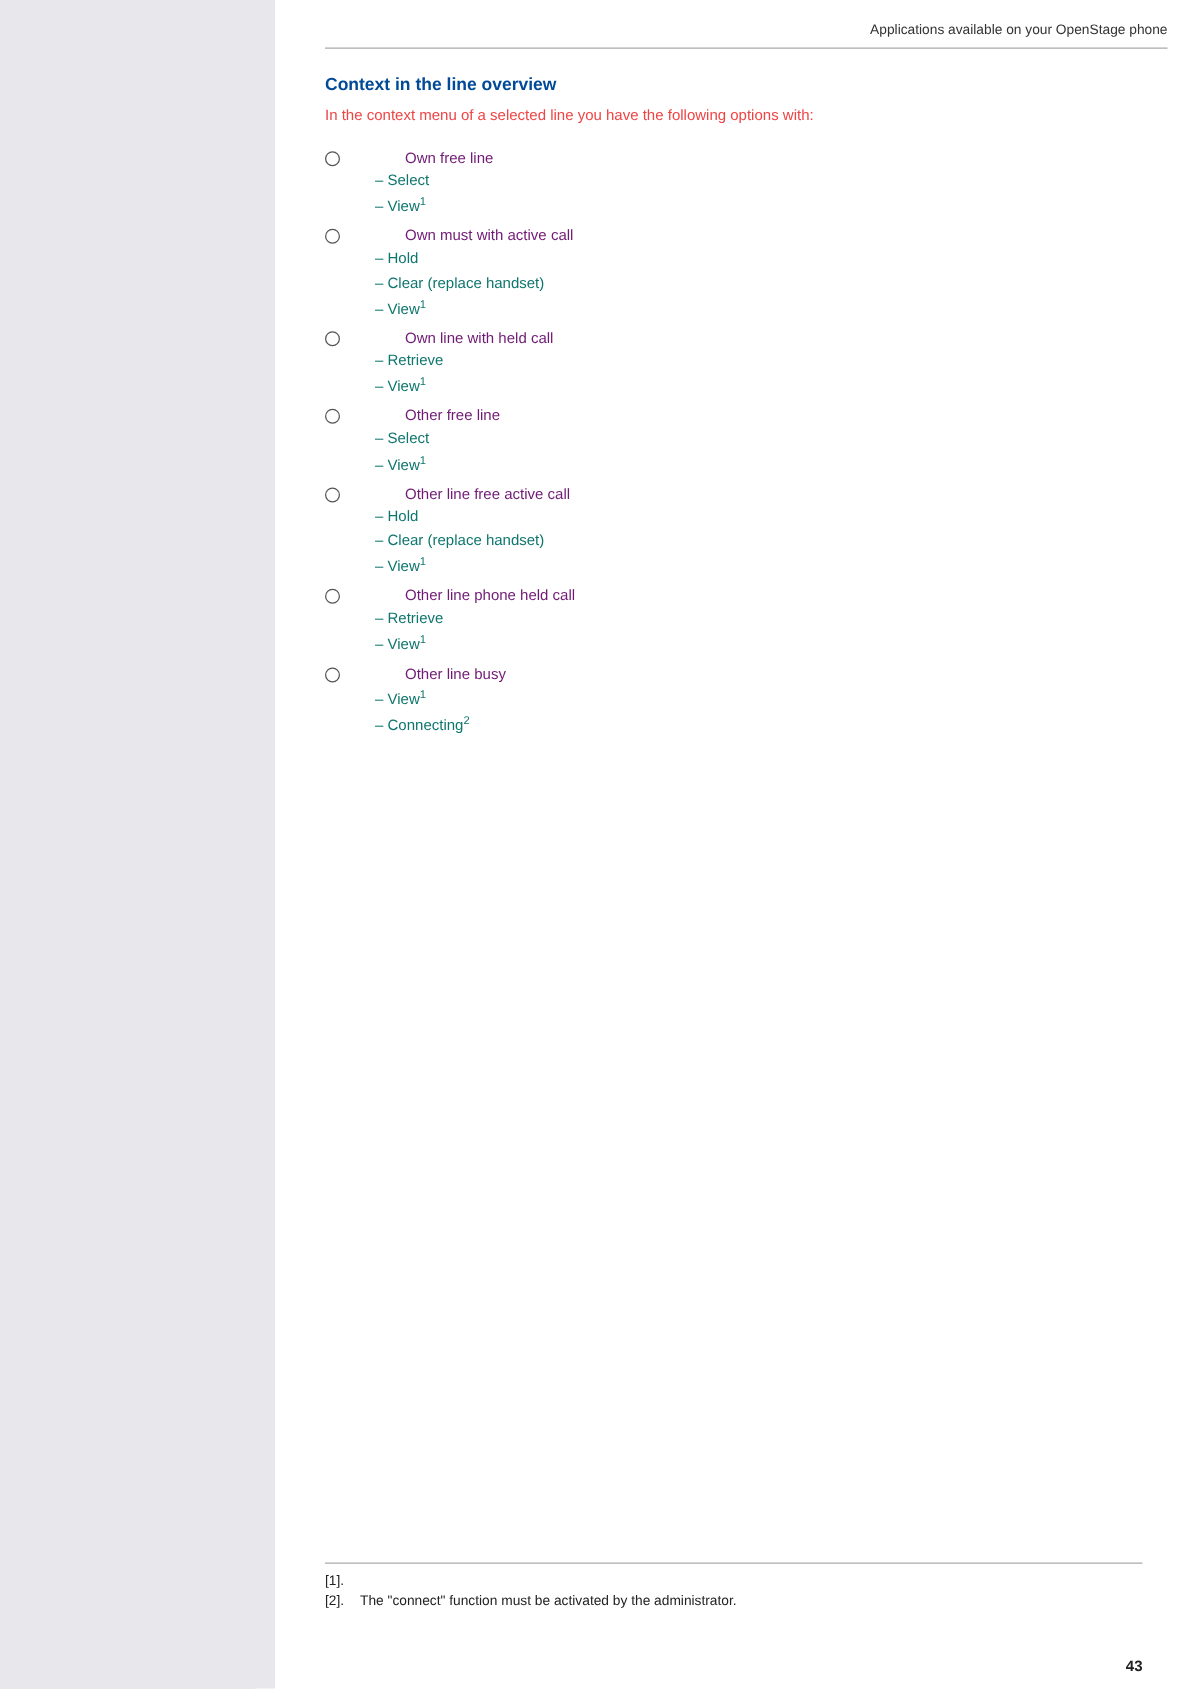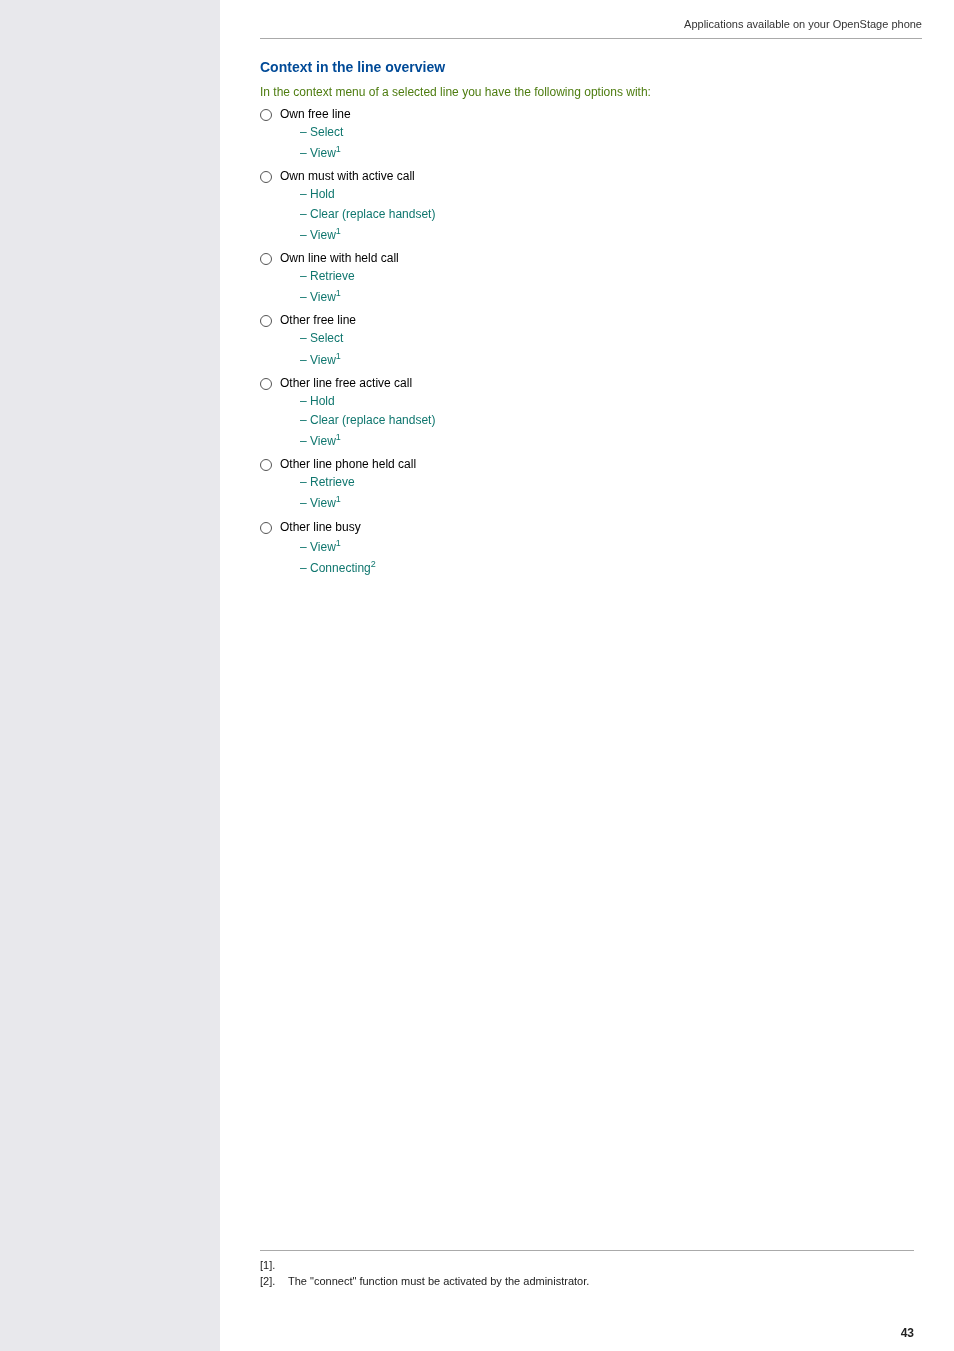--- a/index.html
+++ b/index.html
@@ -21,21 +21,21 @@
 
     .left-sidebar {
       width: 220px;
       min-height: 1351px;
       background: #e8e8ec;
       flex-shrink: 0;
     }
 
     .main-content {
       flex: 1;
-      padding: 0 32px 40px 40px;
+      padding: 0 20px 40px 40px;
       position: relative;
     }
 
     .page-header {
       border-bottom: 1px solid #aaa;
       padding: 18px 0 8px 0;
       text-align: right;
       font-size: 11px;
       color: #333;
       margin-bottom: 20px;
@@ -43,22 +43,22 @@
 
     .section-title {
       color: #004a97;
       font-size: 14px;
       font-weight: bold;
       margin-bottom: 10px;
     }
 
     .intro-text {
       font-size: 12px;
-      margin-bottom: 8px;
-      color: #4d7c0f;
+      margin-bottom: 20px;
+      color: #ef4444;
     }
 
     .bullet-list {
       list-style: none;
       padding: 0;
       margin: 0 0 10px 0;
     }
 
     .bullet-list > li {
       margin-bottom: 6px;
@@ -73,21 +73,22 @@
       height: 12px;
       border: 1.5px solid #555;
       border-radius: 50%;
       margin-right: 8px;
       margin-top: 2px;
       flex-shrink: 0;
     }
 
     .bullet-label {
       font-size: 12px;
-      color: #000000;
+      color: #701a75;
+      margin-left: 44px;
     }
 
     .sub-list {
       list-style: none;
       padding: 0;
       margin: 2px 0 0 20px;
     }
 
     .sub-list li {
       font-size: 12px;

